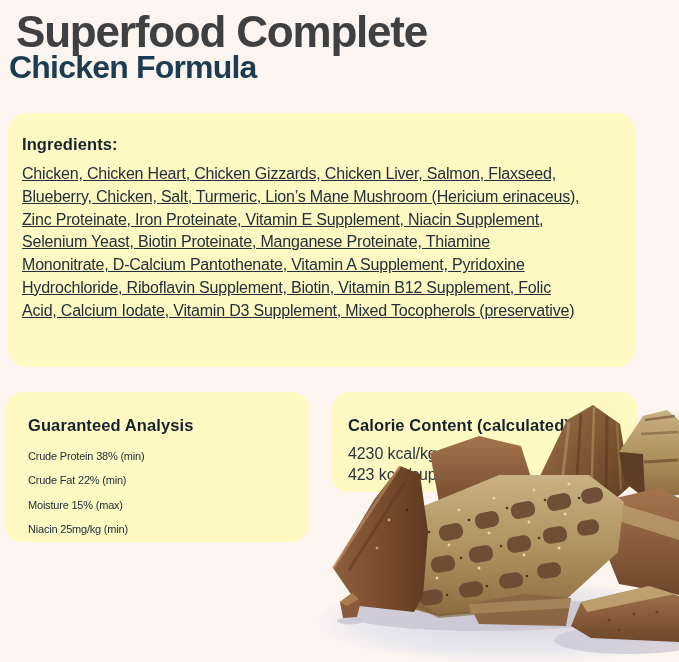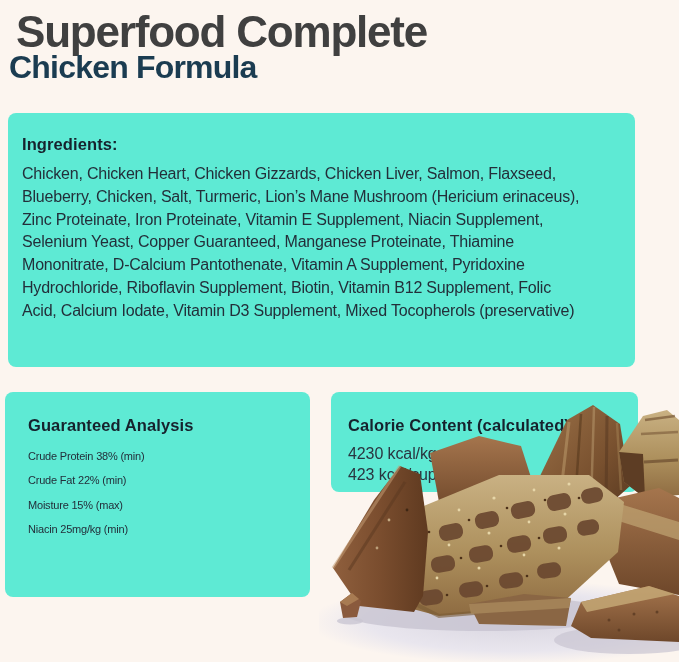--- a/index.html
+++ b/index.html
@@ -13,34 +13,34 @@
     position:absolute;left:9px;top:2px;margin:7px;
     font-size:44px;line-height:46px;font-weight:800;letter-spacing:-1.2px;
     color:#404040;
   }
   .page-subtitle{
     position:absolute;left:9px;top:50px;margin:0;
     font-size:32px;line-height:34px;font-weight:800;letter-spacing:-0.8px;
     color:#1b3c51;
   }
   .card{
-    position:absolute;background:#5eead4;border-radius:8px;
+    position:absolute;background:#fef9c3;border-radius:18px;
     box-sizing:border-box;overflow:hidden;
   }
   .card h3{
     margin:0;font-size:16.5px;line-height:20px;font-weight:700;
     color:#16222d;letter-spacing:0.1px;
   }
   .ingredients-card{left:8px;top:113px;width:627px;height:254px;padding:21px 14px 0 14px;}
   .ingredients-lines{margin-top:9px;}
   .ingredients-lines span{
     display:block;white-space:nowrap;
-    font-size:16px;line-height:22.8px;letter-spacing:-0.2px;color:#232f3a;
-  }
-  .ga-card{left:5px;top:392px;width:305px;height:205px;padding:23px 10px 0 23px;}
+    font-size:16px;line-height:22.8px;letter-spacing:-0.2px;color:#232f3a;text-decoration:underline;
+  }
+  .ga-card{left:5px;top:392px;width:305px;height:150px;padding:23px 10px 0 23px;}
   .ga-items{margin-top:9px;}
   .ga-items div{
     font-size:11px;line-height:24.3px;letter-spacing:-0.2px;
     white-space:nowrap;color:#232f3a;
   }
   .cal-card{left:331px;top:392px;width:307px;height:100px;padding:23px 10px 0 17px;}
   .cal-values{margin-top:8px;}
   .cal-values div{
     font-size:16px;line-height:21px;letter-spacing:-0.1px;
     white-space:nowrap;color:#2a3540;
@@ -57,21 +57,21 @@
   <h1 class="page-title">Superfood Complete</h1>
   <h2 class="page-subtitle">Chicken Formula</h2>
 </header>
 
 <section class="card ingredients-card">
   <h3>Ingredients:</h3>
   <div class="ingredients-lines">
     <span>Chicken, Chicken Heart, Chicken Gizzards, Chicken Liver, Salmon, Flaxseed,</span>
     <span>Blueberry, Chicken, Salt, Turmeric, Lion’s Mane Mushroom (Hericium erinaceus),</span>
     <span>Zinc Proteinate, Iron Proteinate, Vitamin E Supplement, Niacin Supplement,</span>
-    <span>Selenium Yeast, Copper Guaranteed, Manganese Proteinate, Thiamine</span>
+    <span>Selenium Yeast, Biotin Proteinate, Manganese Proteinate, Thiamine</span>
     <span>Mononitrate, D-Calcium Pantothenate, Vitamin A Supplement, Pyridoxine</span>
     <span>Hydrochloride, Riboflavin Supplement, Biotin, Vitamin B12 Supplement, Folic</span>
     <span>Acid, Calcium Iodate, Vitamin D3 Supplement, Mixed Tocopherols (preservative)</span>
   </div>
 </section>
 
 <section class="card ga-card">
   <h3>Guaranteed Analysis</h3>
   <div class="ga-items">
     <div>Crude Protein 38% (min)</div>

